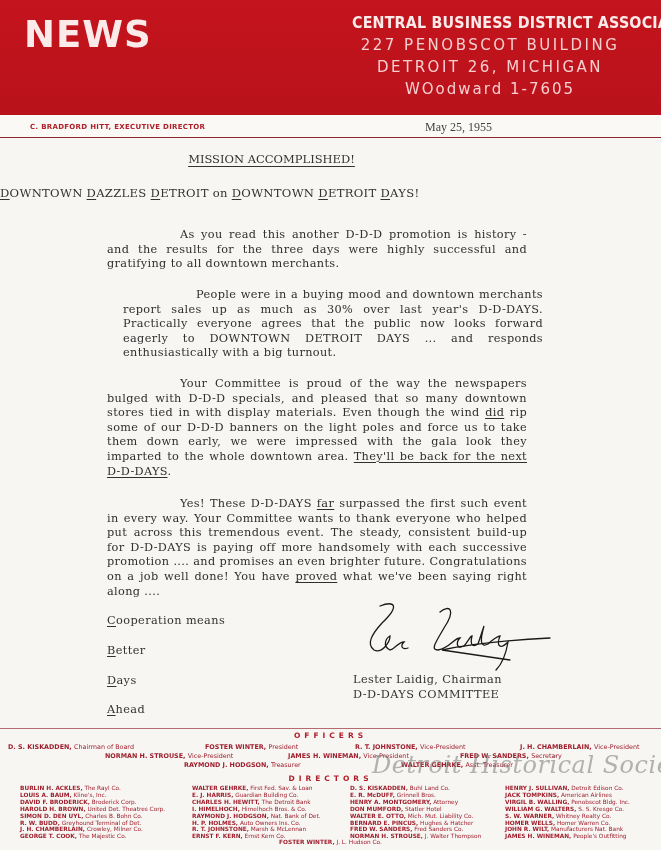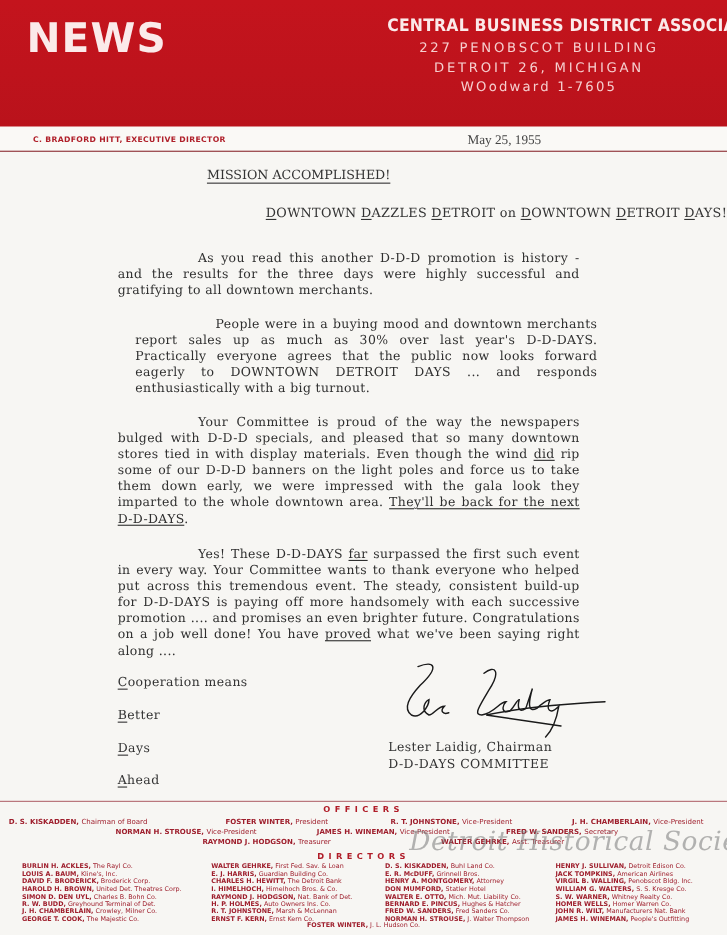--- a/index.html
+++ b/index.html
@@ -21,21 +21,21 @@
       font-family: "DejaVu Sans", sans-serif; font-weight: bold;
       color: #fbeaea; font-size: 37px; line-height: 38px;
       letter-spacing: 1px;
     }
     .assoc {
       position: absolute; left: 340px; top: 14px; width: 300px;
       text-align: center; color: #fbeaea;
       font-family: "DejaVu Sans", sans-serif;
     }
     .assoc-name { font-weight: bold; font-size: 15.5px; letter-spacing: 0.2px; transform: scaleX(0.92); transform-origin: center; white-space: nowrap; }
-    .assoc-line { font-size: 12px; letter-spacing: 2.5px; margin-top: 4px; color: #f6cfcf; }
+    .assoc-line { font-size: 15px; letter-spacing: 2.5px; margin-top: 4px; color: #f6cfcf; }
     .subbar {
       position: absolute; left: 0; top: 115px; width: 661px; height: 22px;
       background: #faf9f6;
       border-bottom: 1px solid #8a2a30;
     }
     .director {
       position: absolute; left: 30px; top: 8px;
       font-family: "DejaVu Sans", sans-serif; font-weight: bold;
       font-size: 7px; color: #b0202a; letter-spacing: 0.3px;
     }
@@ -47,21 +47,21 @@
       position: absolute; left: 107px; width: 420px;
       font-family: "DejaVu Serif", serif; font-size: 11.3px;
       line-height: 14.6px; color: #2f2f2f; letter-spacing: 0.35px;
     }
     .mission {
       position: absolute; left: 0; width: 543px; top: 152px; text-align: center;
       font-family: "DejaVu Serif", serif; font-size: 11.5px; color: #333;
     }
     .mission span { text-decoration: underline; text-decoration-thickness: 1px; text-underline-offset: 3px; }
     .dazzle {
-      position: absolute; left: 0; width: 661px; top: 186px; text-align: right;
+      position: absolute; left: 0; width: 661px; top: 186px; text-align: left;
       font-family: "DejaVu Serif", serif; font-size: 11.6px; color: #333; letter-spacing: 0.3px;
     }
     .dazzle u { text-underline-offset: 2px; }
     p { margin: 0; text-align: justify; }
     .indent { text-indent: 73px; }
     .u { text-decoration: underline; text-underline-offset: 2px; }
     .acro {
       position: absolute; left: 107px;
       font-family: "DejaVu Serif", serif; font-size: 11.3px; color: #333; letter-spacing: 0.4px;
     }

